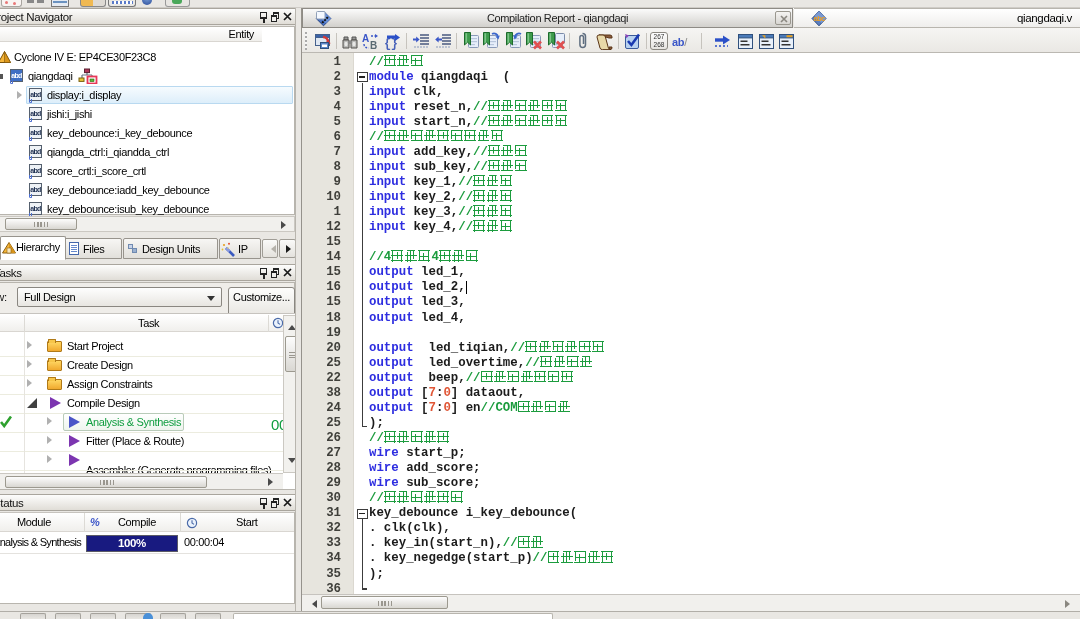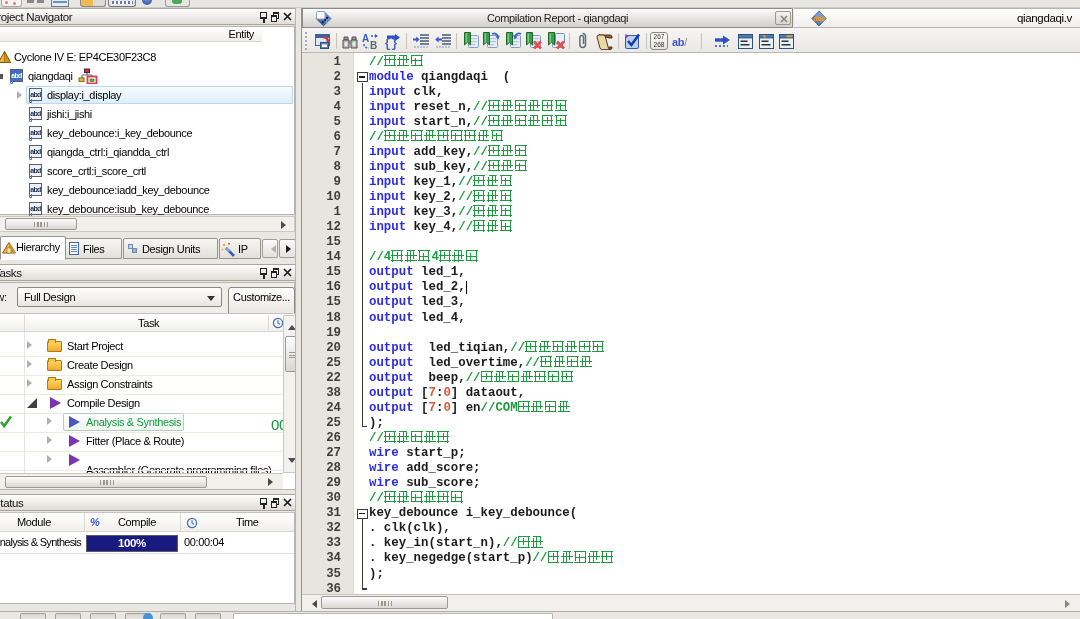--- a/index.html
+++ b/index.html
@@ -269,21 +269,21 @@
   </svg>
 <div class="a white" style="left:0;top:512px;width:295px;height:92px;border:1px solid #b8b5ae;border-left:none;border-top-color:#c6c3be"></div>
 <div class="a hdr" style="left:0;top:513px;width:294px;height:19px">
     <span style="position:absolute;left:17px;top:3px">Module</span>
     <span style="position:absolute;left:90px;top:3px;color:#3c55c8;font-style:italic;font-weight:bold">%</span>
     <span style="position:absolute;left:118px;top:3px">Compile</span>
     <svg class="a" style="left:186px;top:4px" width="12" height="12" viewBox="0 0 12 12">
       <circle cx="6" cy="6" r="4.6" fill="#eaf2fc" stroke="#4a6aa8" stroke-width="1.2"></circle>
       <path d="M6 3.2 v2.8 l2 1.4" fill="none" stroke="#4a6aa8" stroke-width="1.1"></path>
     </svg>
-    <span style="position:absolute;left:236px;top:3px">Time</span>
+    <span style="position:absolute;left:236px;top:3px">Start</span>
     <span class="a" style="left:84px;top:0;width:1px;height:19px;background:#dcdad5"></span>
     <span class="a" style="left:180px;top:0;width:1px;height:19px;background:#dcdad5"></span>
   </div>
 <div class="a" style="left:0;top:536px;width:84px;height:14px;overflow:hidden">
     <span style="position:absolute;left:-7px;font-size:11px;letter-spacing:-0.7px;white-space:nowrap">Analysis &amp; Synthesis</span>
   </div>
 <div class="a" style="left:86px;top:535px;width:92px;height:17px;background:#181a80;border:1px solid #5a5a66;color:#fff;font-size:11.5px;font-weight:bold;text-align:center;line-height:15px">100%</div>
 <div class="a" style="left:184px;top:536px;font-size:11px">00:00:04</div>
 <div class="a" style="left:0;top:553px;width:294px;height:1px;background:#e4e2de"></div>
 <div class="a" style="left:295px;top:8px;width:7px;height:604px;background:#e9e7e3;border-left:1px solid #b8b5ae;border-right:1px solid #95928c"></div>

